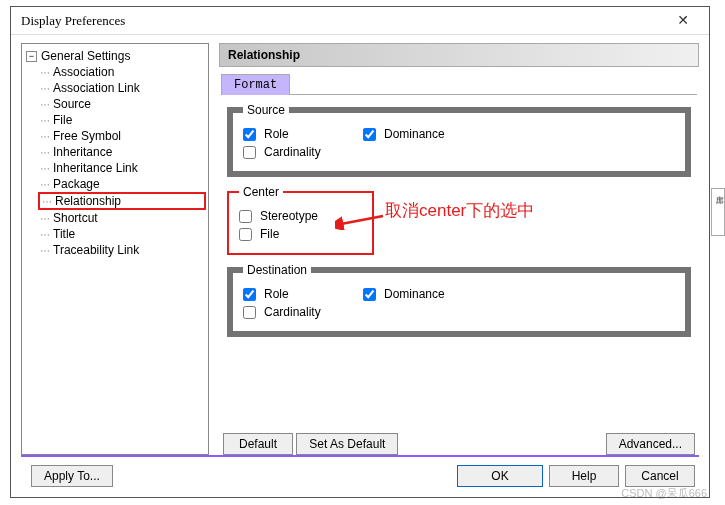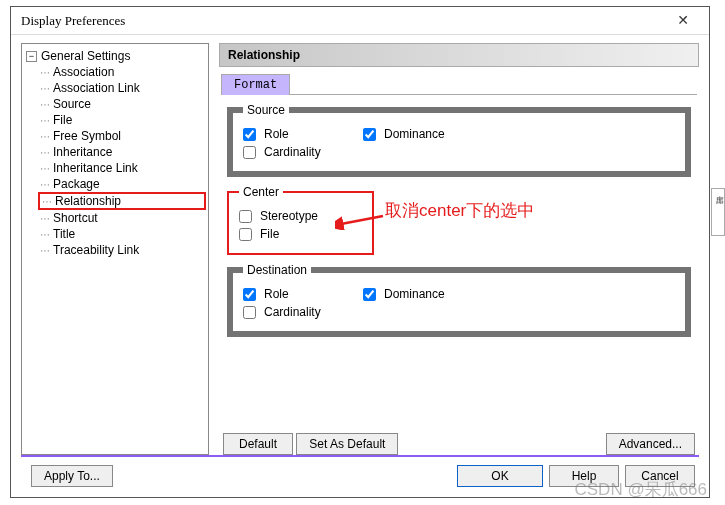--- a/index.html
+++ b/index.html
@@ -182,21 +182,21 @@
     border-top: 2px solid #8b5cf6;
     padding: 8px 4px 4px 4px;
     display: flex;
   }
   .footer .spacer { flex: 1; }
   .footer .btn { margin-left: 6px; }
   .watermark {
     position: absolute;
     right: 18px; bottom: 4px;
     color: rgba(120,120,120,0.5);
-    font-size: 17px;
+    font-size: 11px;
     pointer-events: none;
   }
   .bg-rect {
     position: absolute;
     right: 0; top: 188px;
     width: 14px; height: 48px;
     border: 1px solid #aaa;
     font-size: 8px;
     color: #666;
     writing-mode: vertical-rl;

